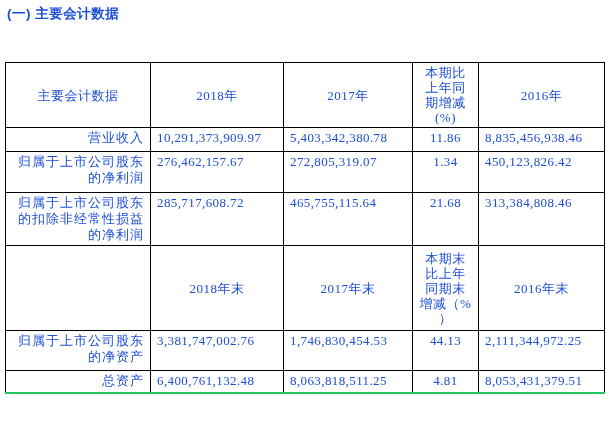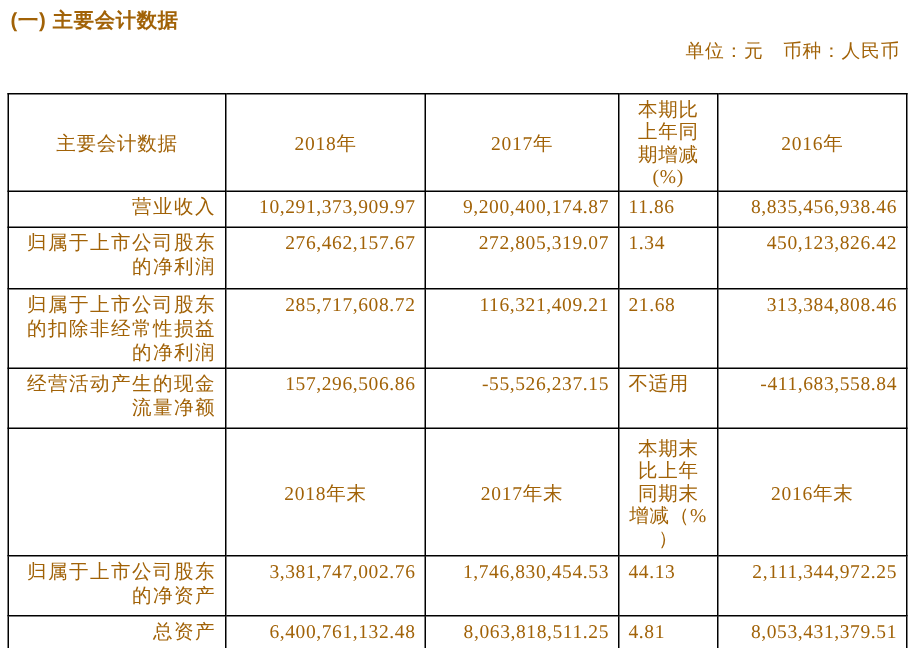--- a/index.html
+++ b/index.html
@@ -1,18 +1,18 @@
 <!DOCTYPE html>
 <html><head>
 <meta charset="utf-8">
 <style>
   html,body{margin:0;padding:0;background:#fff;}
   .page{
     position:relative;width:609px;height:432px;background:#ffffff;
-    color:#a16207;font-family:"Liberation Serif","DejaVu Serif",serif;
+    color:#1d4ed8;font-family:"Liberation Serif","DejaVu Serif",serif;
     overflow:hidden;
   }
   .doc-title{
     position:absolute;left:7px;top:5px;
     font-family:"Liberation Sans","DejaVu Sans",sans-serif;
     font-weight:700;font-size:13.5px;letter-spacing:0.5px;
   }
   .unit-line{
     position:absolute;top:26px;right:9px;
     font-size:12.5px;letter-spacing:0.5px;
@@ -31,41 +31,38 @@
   }
   th.hdr{
     text-align:center;vertical-align:middle;
     line-height:15px;white-space:pre-line;letter-spacing:0.5px;
   }
   td{vertical-align:top;line-height:16px;}
   td.lbl{
     text-align:right;padding:3px 2px 2px 4px;
     letter-spacing:1px;white-space:pre-line;
   }
-  td.num{text-align:right;letter-spacing:0.4px;padding-right:7px;font-family:Liberation Serif, serif;}
-  td.chg{text-align:left;letter-spacing:0.4px;padding-right:8px;}
+  td.num{letter-spacing:0.4px;padding-right:7px;font-family:Liberation Serif, serif;}
+  td.chg{text-align:center;letter-spacing:0.4px;padding-right:8px;}
   tr.h63{height:63px}
   tr.h24{height:24px}
   tr.h41{height:41px}
   tr.h51{height:51px}
   tr.h40{height:40px}
   tr.h85{height:85px}
   tr.h22{height:22px}
-  tr.last th,tr.last td{border-bottom:2px solid #0ea5e9;}
+  tr.last th,tr.last td{border-bottom:2px solid #22c55e;}
 </style>
 </head>
 <body>
 
 <div class="page">
 
   <div class="doc-title">(一) 主要会计数据</div>
 
-  <div class="unit-line">
-    <span>单位：元</span><span class="gap"></span><span>币种：人民币</span>
-  </div>
 
   <table class="fin">
     <colgroup>
       <col style="width:145px">
         <col style="width:133px">
         <col style="width:129px">
         <col style="width:66px">
         <col style="width:126px">
     </colgroup>
     <tbody>
@@ -76,52 +73,44 @@
         <th class="hdr">本期比
 上年同
 期增减
 (%)</th>
         <th class="hdr">2016年</th>
       </tr>
 
       <tr class="h24">
         <td class="lbl">营业收入</td>
         <td class="num">10,291,373,909.97</td>
-        <td class="num">9,200,400,174.87</td>
+        <td class="num">5,403,342,380.78</td>
         <td class="chg">11.86</td>
         <td class="num">8,835,456,938.46</td>
       </tr>
 
       <tr class="h41">
         <td class="lbl">归属于上市公司股东
 的净利润</td>
         <td class="num">276,462,157.67</td>
         <td class="num">272,805,319.07</td>
         <td class="chg">1.34</td>
         <td class="num">450,123,826.42</td>
       </tr>
 
       <tr class="h51">
         <td class="lbl">归属于上市公司股东
 的扣除非经常性损益
 的净利润</td>
         <td class="num">285,717,608.72</td>
-        <td class="num">116,321,409.21</td>
+        <td class="num">465,755,115.64</td>
         <td class="chg">21.68</td>
         <td class="num">313,384,808.46</td>
       </tr>
 
-      <tr class="h40">
-        <td class="lbl">经营活动产生的现金
-流量净额</td>
-        <td class="num">157,296,506.86</td>
-        <td class="num">-55,526,237.15</td>
-        <td class="chg">不适用</td>
-        <td class="num">-411,683,558.84</td>
-      </tr>
 
       <tr class="h85">
         <th class="hdr"></th>
         <th class="hdr">2018年末</th>
         <th class="hdr">2017年末</th>
         <th class="hdr">本期末
 比上年
 同期末
 增减（%
 ）</th>

